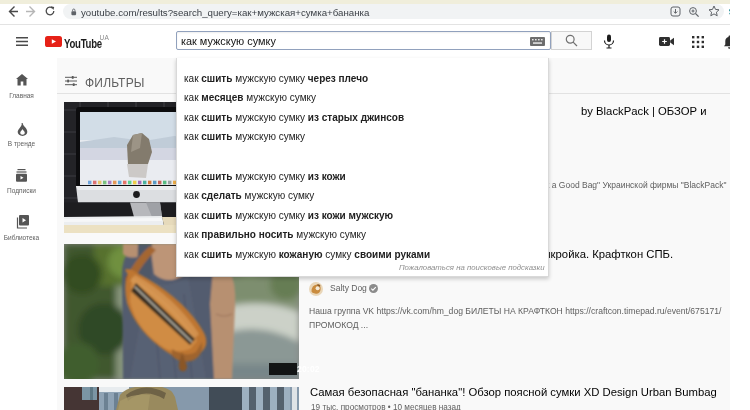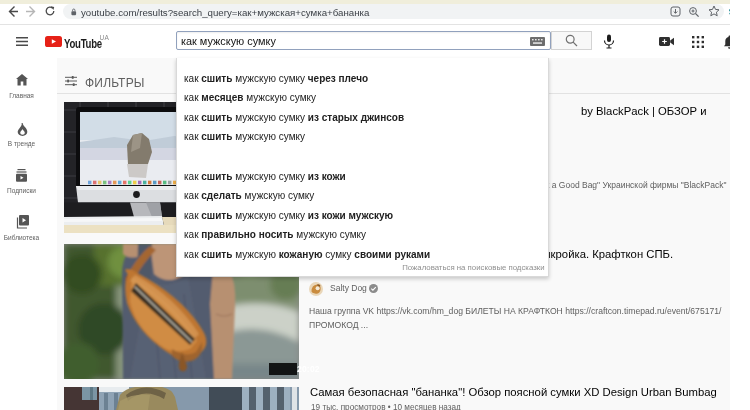--- a/index.html
+++ b/index.html
@@ -21,21 +21,21 @@
 .sblabel { font-size:6.5px; color:#606060; width:43px; text-align:center; letter-spacing:0px; }
 
 #searchbox { left:176px; top:31px; width:375px; height:19px; background:#fff; border:1px solid #91a1bd; border-radius:2px; box-shadow:inset 0 1px 2px rgba(0,0,0,0.07); }
 #searchtext { left:181px; top:35px; font-size:10.9px; color:#111; white-space:nowrap; }
 #searchbtn { left:551px; top:31px; width:41px; height:19px; background:#f8f8f8; border:1px solid #d3d3d3; }
 
 
 #dropdown { left:176px; top:58px; width:373px; height:219px; background:#fff; border:1px solid #d9d9d9; border-top:none; box-shadow:0 2px 4px rgba(0,0,0,0.2); z-index:50; }
 .sug { position:absolute; left:7px; white-space:nowrap; font-size:10px; color:#212121; line-height:19.6px; height:19.6px; }
 .sug b { font-weight:bold; }
-#report { position:absolute; right:3.5px; top:203.5px; font-size:7.8px; color:#8f8f8f; line-height:11px; }
+#report { position:absolute; right:3.5px; top:203.5px; font-size:7.8px; font-style:italic; color:#8f8f8f; line-height:11px; }
 
 
 #filters-line { left:57px; top:93px; width:681px; height:1px; background:#e2e2e2; }
 .title { font-size:11.3px; color:#030303; white-space:nowrap; }
 .meta { font-size:8.5px; color:#606060; white-space:nowrap; }
 .thumb { position:absolute; left:64px; width:235px; overflow:hidden; background:#888; }
 #badge { left:269px; top:363px; width:28px; height:12px; background:rgba(0,0,0,0.85); color:#fff; font-size:8.5px; font-weight:bold; text-align:center; line-height:12px; letter-spacing:0.2px;padding-left:28px; }
 </style>
 </head>
 <body>

